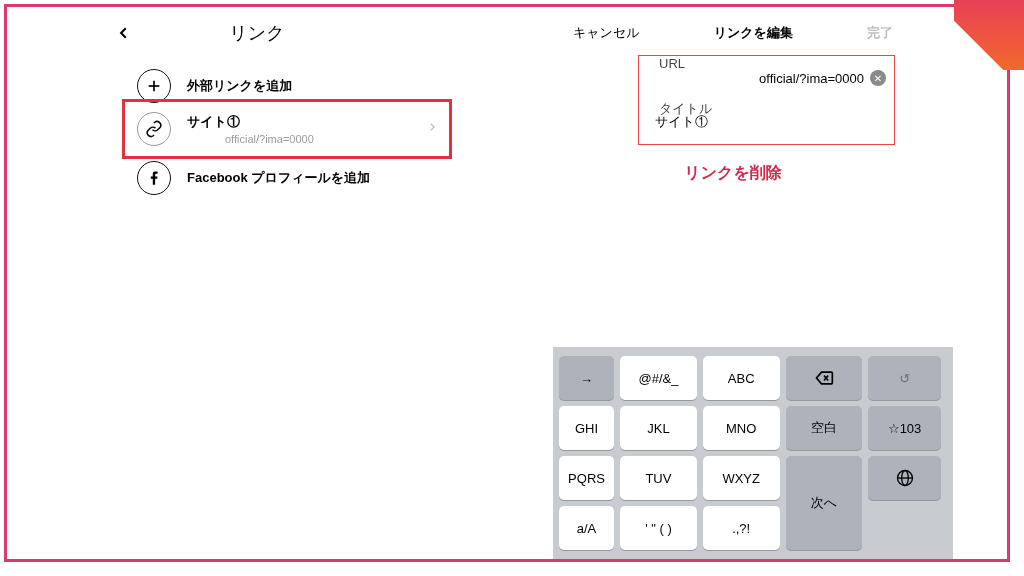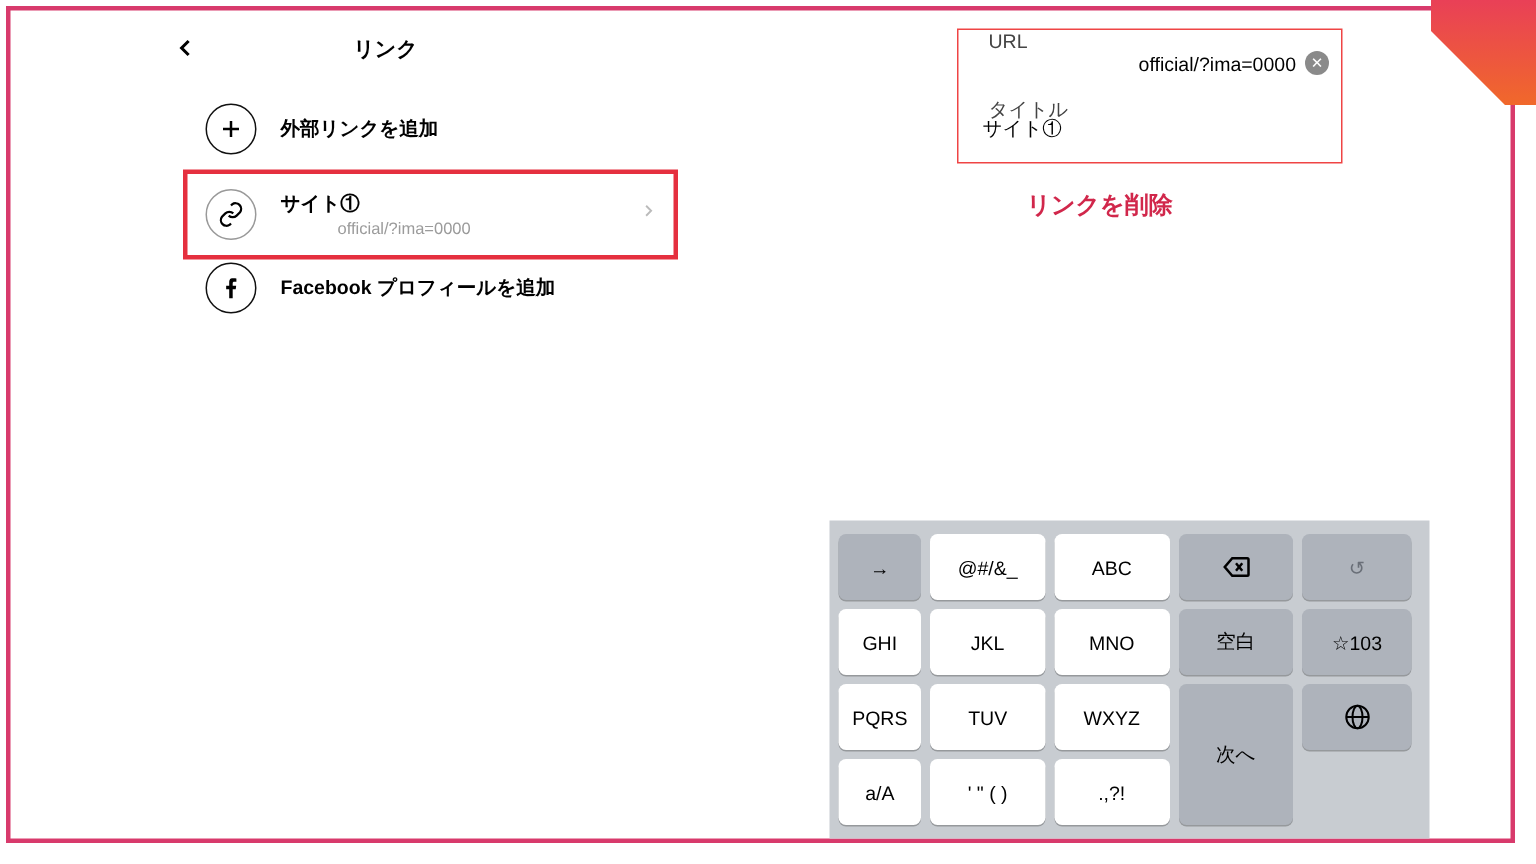--- a/index.html
+++ b/index.html
@@ -32,24 +32,24 @@
     .columns { display: flex; height: 100%; }
     .left { width: 50%; padding: 12px 0 0 0; position: relative; }
     .right { width: 36%; margin-left: 4.6%; padding: 12px 0 0 0; position: relative; }
 
     
     .left-header {
       display: flex; align-items: center; justify-content: center;
       position: relative; height: 28px; margin-bottom: 20px;
     }
     .back-arrow { position: absolute; left: 110px; font-size: 20px; font-weight: 700; cursor: pointer; }
-    .left-title { font-size: 14px; font-weight: 700; }
+    .left-title { font-size: 18px; font-weight: 400; }
     .row {
       display: flex; align-items: center;
-      padding: 10px 30px 18px 130px;
+      padding: 10px 30px 4px 130px;
       position: relative;
     }
     .row .icon {
       position: absolute; left: 130px;
       width: 34px; height: 34px; border: 1px solid #111; border-radius: 50%;
       display: flex; align-items: center; justify-content: center;
       font-size: 18px; font-weight: 600;
       background: #fff;
     }
     .row .text { margin-left: 50px; font-size: 13px; font-weight: 700; }
@@ -184,20 +184,25 @@
         <div class="icon fb-icon">
           <svg viewBox="0 0 24 24" fill="#000">
               <path d="M13.5 21v-8h2.7l.4-3.1h-3.1V7.9c0-.9.3-1.5 1.6-1.5h1.7V3.6C16.5 3.5 15.5 3.4 14.4 3.4c-2.4 0-4 .1-4 4.1v2.4H7.7V13h2.7v8h3.1z"></path>
             </svg>
         </div>
         <div class="text">Facebook プロフィールを追加</div>
       </div>
     </div>
 
     <div class="right">
+      <div class="right-header">
+        <span class="cancel">キャンセル</span>
+        <span class="right-title">リンクを編集</span>
+        <span class="done">完了</span>
+      </div>
 
       <div class="edit-box">
         <div class="row-wrap">
           <span class="edit-label">URL</span>
           <div class="edit-row">
             <div class="edit-field url-val">
               <span>official/?ima=0000</span>
               <span class="clear-btn">✕</span>
             </div>
           </div>

